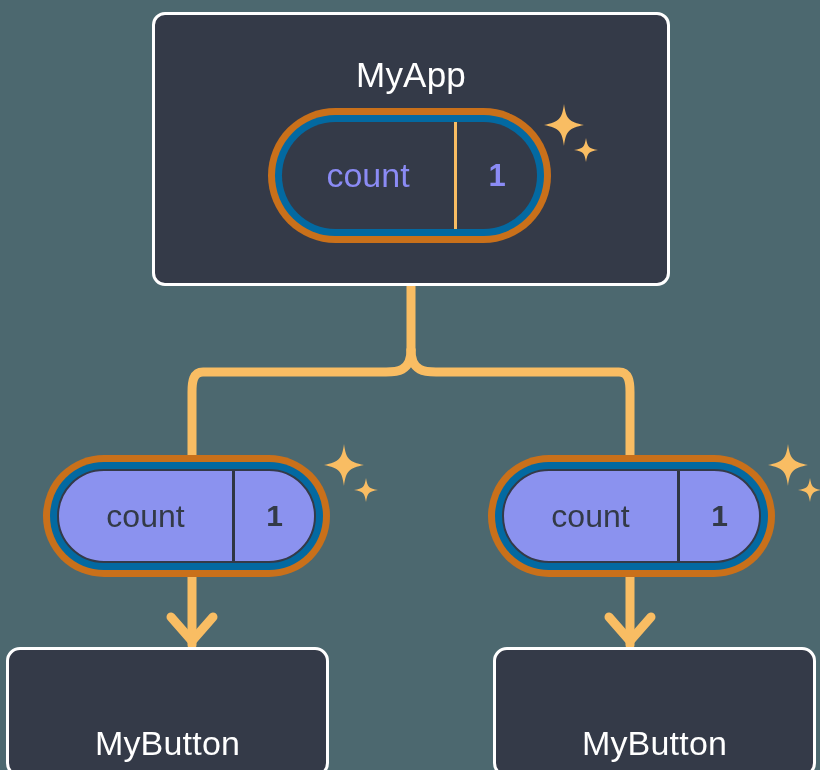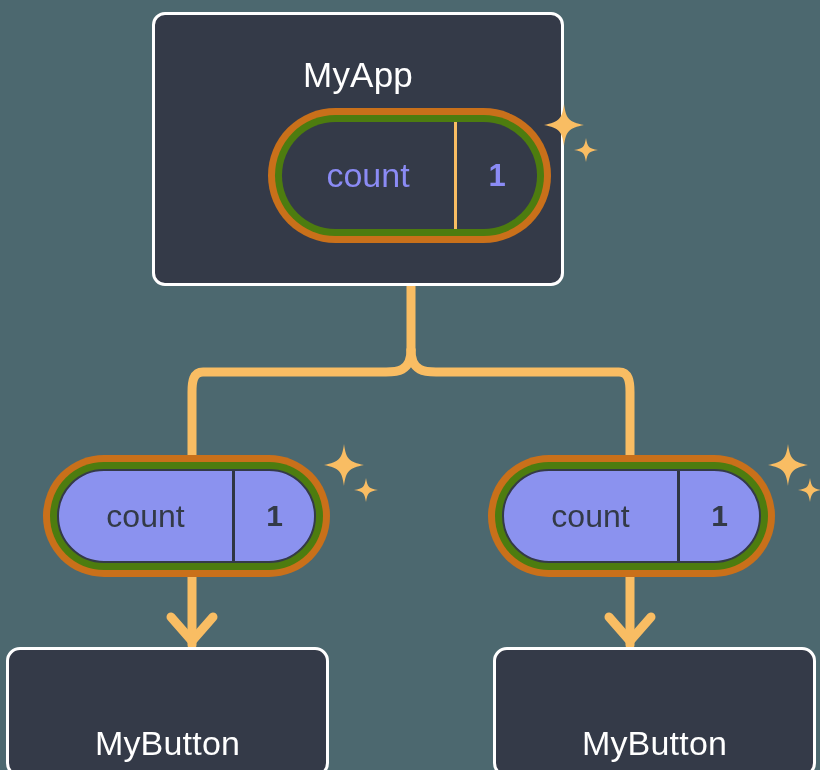--- a/index.html
+++ b/index.html
@@ -46,21 +46,21 @@
     left: 0;
     right: 0;
     text-align: center;
     color: #ffffff;
     letter-spacing: 0.2px;
   }
 
   #card-app {
     left: 152px;
     top: 12px;
-    width: 412px;
+    width: 518px;
     height: 274px;
     border-radius: 13px;
   }
   #card-app .card-title {
     top: 40px;
     font-size: 35px;
     font-weight: 400;
   }
 
   #card-btn-left {
@@ -89,21 +89,21 @@
     z-index: 3;
     border-radius: 999px;
     background: #c9701a;            
     padding: 7px;
   }
   .pill-mid {
     box-sizing: border-box;
     width: 100%;
     height: 100%;
     border-radius: 999px;
-    background: #4d7c0f;            
+    background: #0369a1;            
     padding: 7px;
   }
   .pill-inner {
     box-sizing: border-box;
     position: relative;
     width: 100%;
     height: 100%;
     border-radius: 999px;
     display: flex;
     align-items: stretch;

